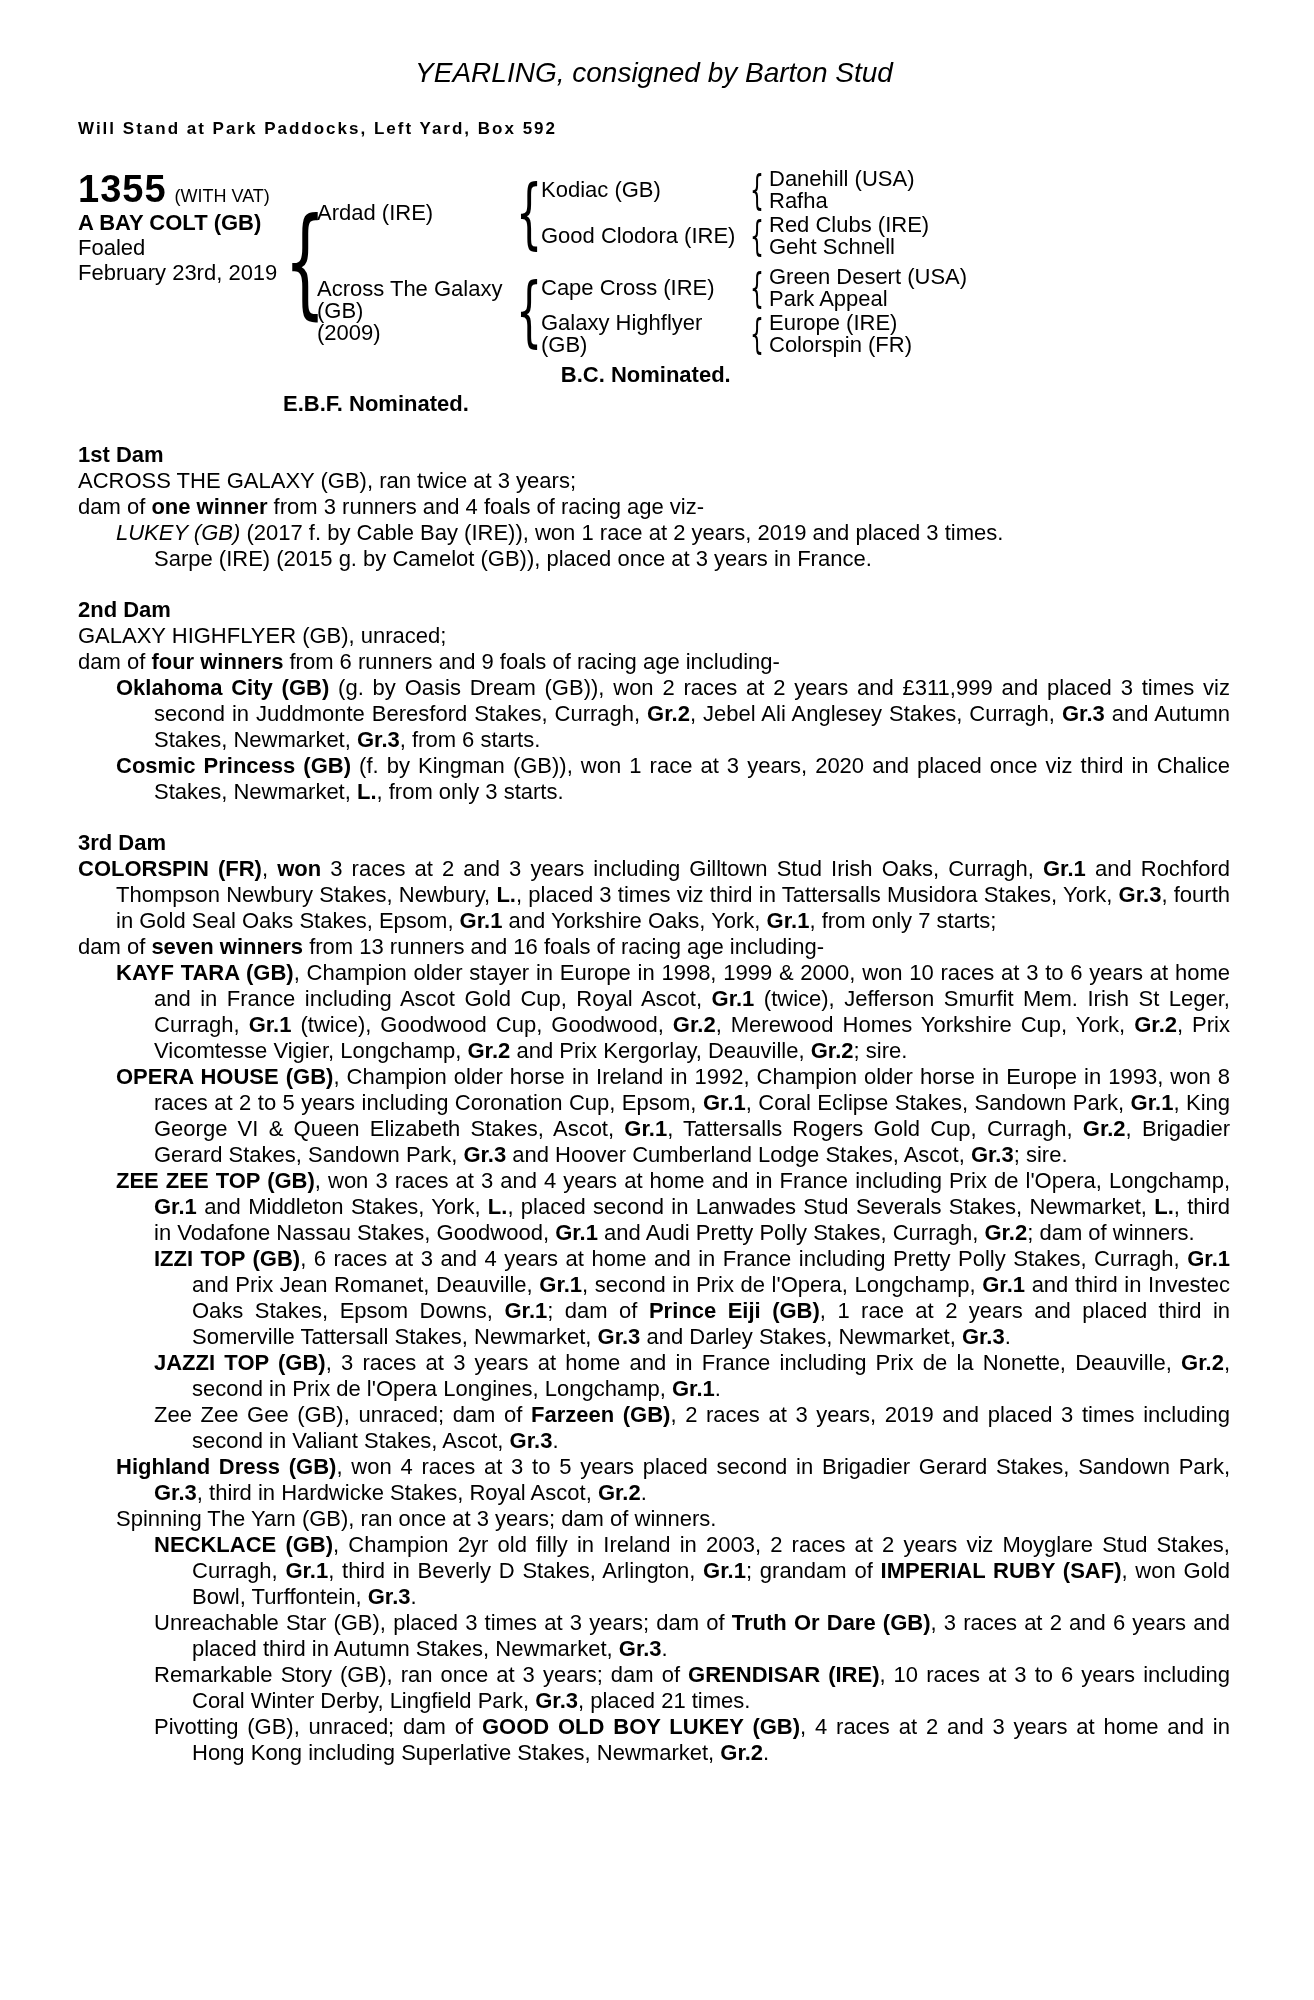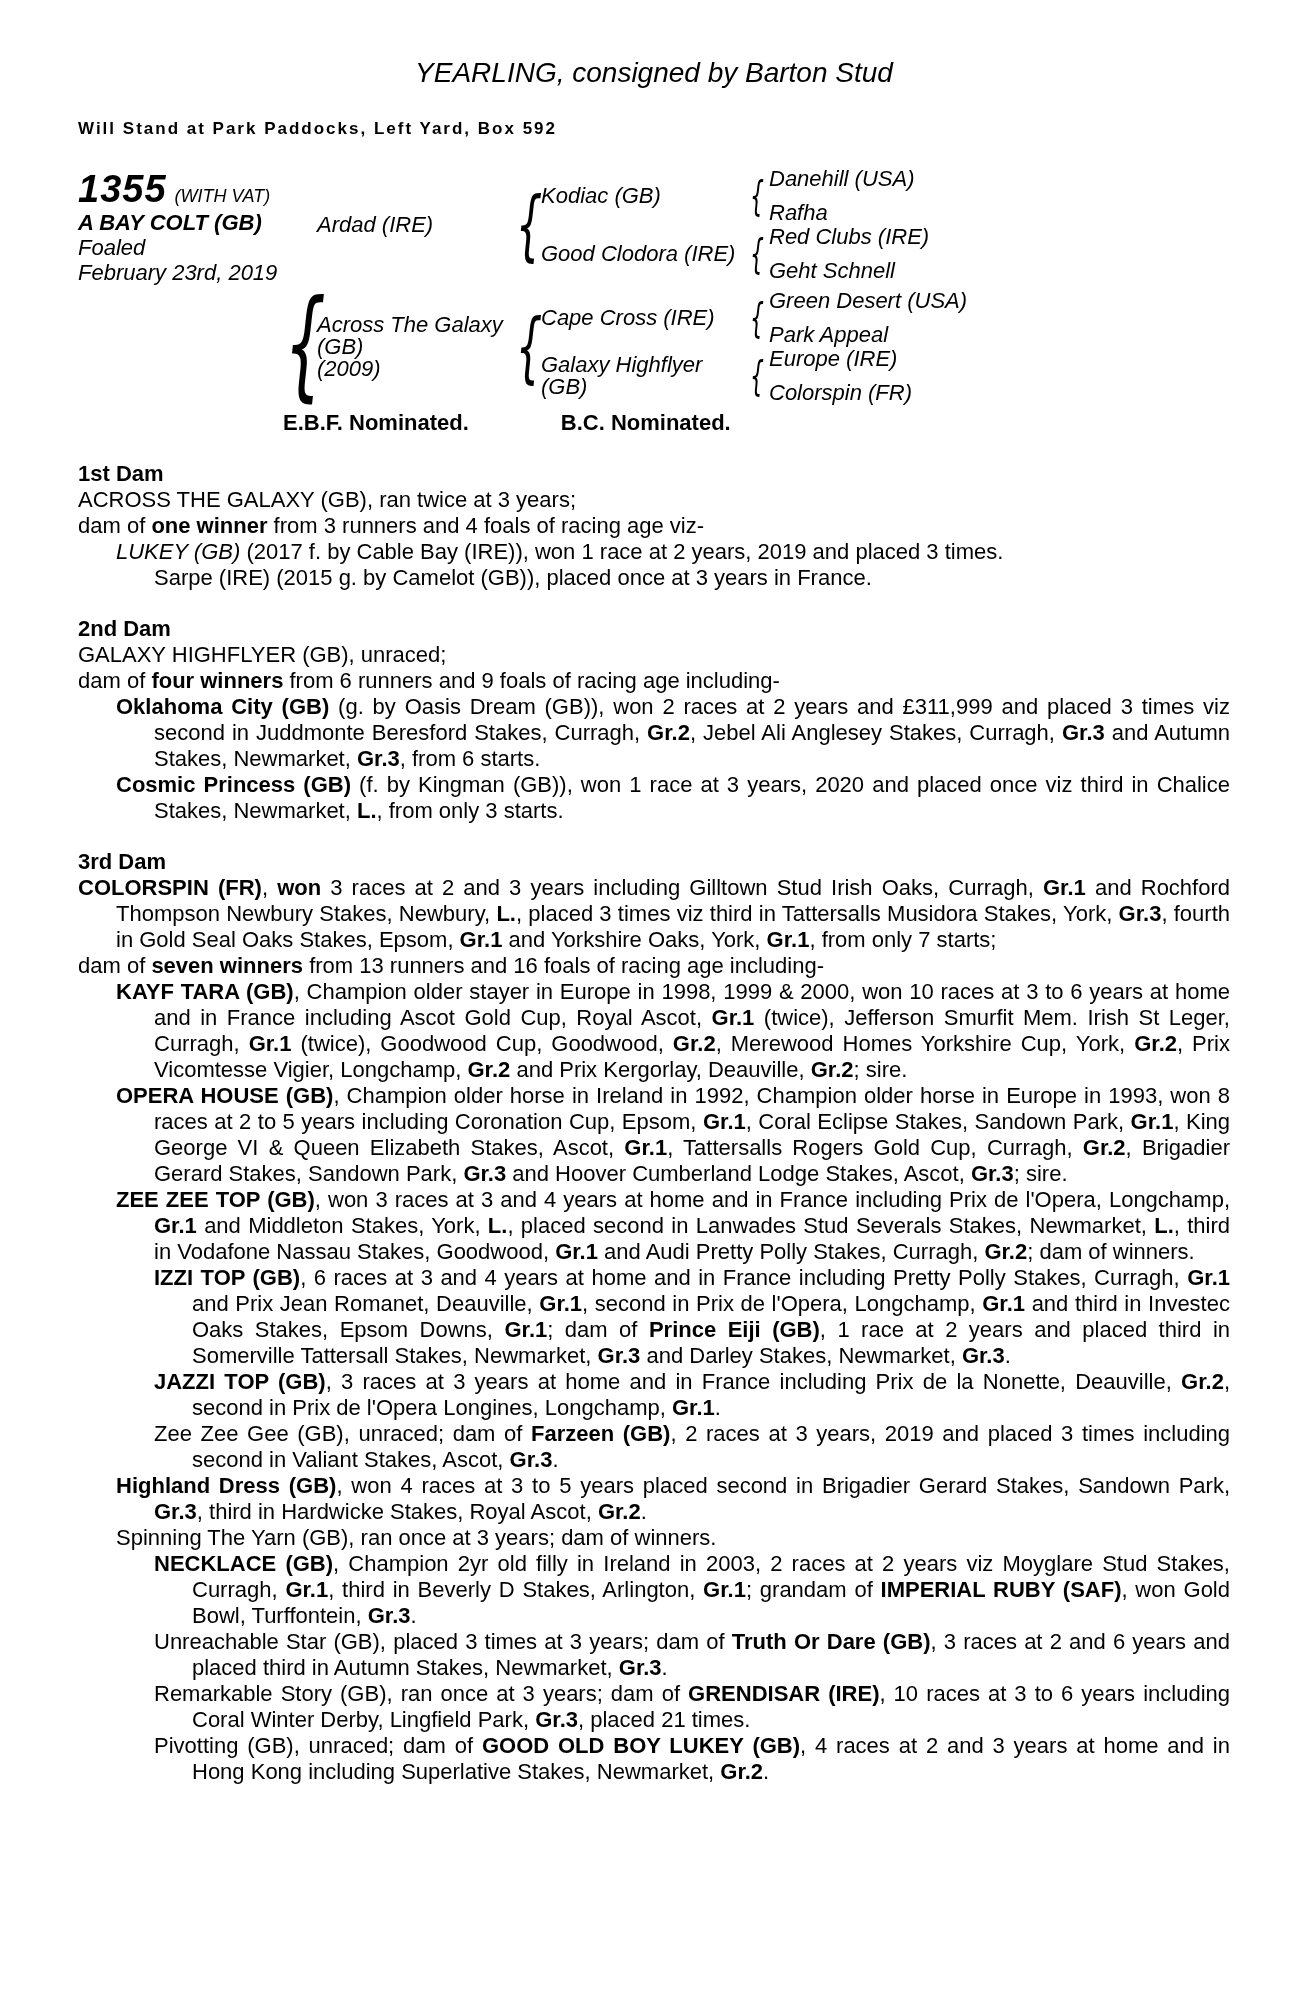--- a/index.html
+++ b/index.html
@@ -7,47 +7,47 @@
     width:1314px;height:2000px;overflow:hidden;background:#ffffff;color:#000000;
     font-family:"Liberation Sans","DejaVu Sans",sans-serif;font-size:22px;
   }
   .page{padding:58px 84px 0 78px;}
   .b{font-weight:bold;}
   .i{font-style:italic;}
   .title{font-size:28px;font-style:italic;text-align:center;line-height:30px;}
   .stand-line{font-size:17px;font-weight:bold;letter-spacing:2px;margin-top:28px;line-height:26px;}
 
   
-  .ped{display:flex;align-items:flex-end;margin-top:26px;font-style:italic;}
+  .ped{display:flex;align-items:center;margin-top:26px;}
   .lot-col{align-self:flex-start;width:215px;flex:0 0 215px;}
   .lot-line{display:flex;align-items:baseline;gap:8px;}
   .lot-num{font-size:38px;font-weight:bold;letter-spacing:1px;line-height:42px;}
   .vat{font-size:18px;}
   .colt-desc{font-weight:bold;line-height:25px;}
   .foaled{line-height:25px;}
   .gcol{display:flex;flex-direction:column;justify-content:center;}
   .g2col{gap:8px;}
   .g3col{gap:2px;}
-  .g4col{gap:12px;}
+  .g4col{gap:0;}
   .unit{display:flex;align-items:center;}
   .gname{line-height:22px;}
   .g2name{width:200px;flex:0 0 200px;}
   .g2name-block{width:200px;flex:0 0 200px;}
   .g3name{width:204px;flex:0 0 204px;}
   .g4name{line-height:22px;white-space:nowrap;}
   .brace{
     width:24px;flex:0 0 24px;display:flex;align-items:center;justify-content:center;
     font-family:"DejaVu Sans",sans-serif;line-height:1;transform:scaleX(.55);
   }
   .b1{font-size:120px;}
   .b2{font-size:76px;}
   .b3{font-size:40px;}
 
   .noms{display:flex;font-weight:bold;margin-top:6px;line-height:26px;}
-  .noms .ebf{margin-left:205px;}
+  .noms .ebf{margin-left:205px;margin-top:29px;}
   .noms .bc{margin-left:92px;}
 
   
   .sections{margin-top:2px;}
   .sec-head{font-weight:bold;margin-top:25px;line-height:26px;}
   .para{margin:0;text-align:justify;line-height:26px;}
   .ind-0{margin-left:38px;text-indent:-38px;}
   .ind-1{margin-left:76px;text-indent:-38px;}
   .ind-1c{margin-left:76px;text-indent:0;}
   .ind-2{margin-left:114px;text-indent:-38px;}

